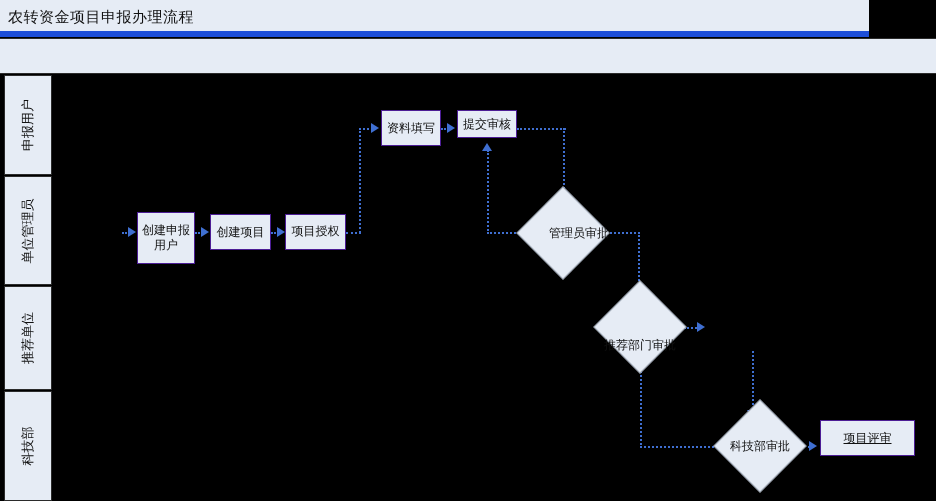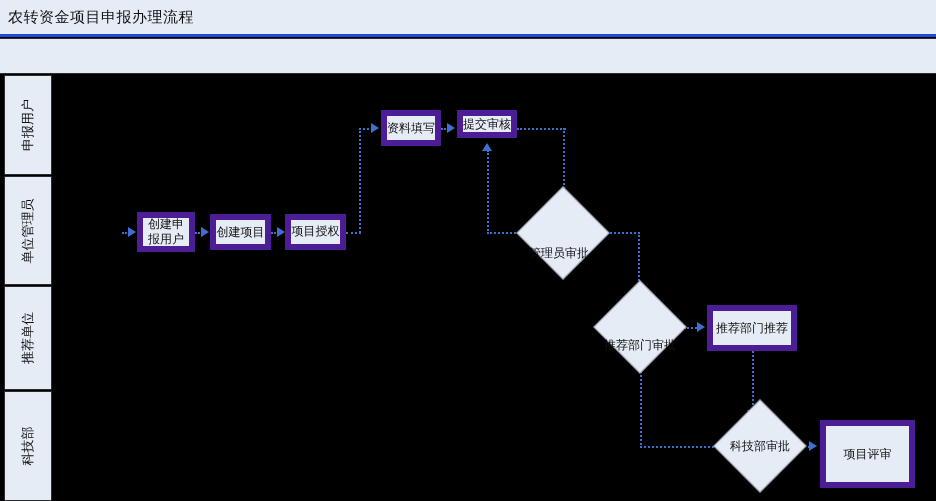--- a/index.html
+++ b/index.html
@@ -3,22 +3,22 @@
 <meta charset="utf-8">
 <style>
   html,body{margin:0;padding:0;background:#fff;}
   body{font-family:"DejaVu Sans","Liberation Sans",sans-serif;}
   #page{
     position:relative;width:936px;height:501px;overflow:hidden;
     background:#000;
   }
   
   .hdr-title{
-    position:absolute;left:0;top:0;width:936px;height:37px;
-    background:#e6ecf5;border-bottom:3px solid #1d4ed8;
+    position:absolute;left:0;top:0;width:869px;height:37px;
+    background:#e6ecf5;border-bottom:6px solid #1d4ed8;
     box-sizing:border-box;
   }
   .hdr-title span{
     position:absolute;left:8px;top:8px;
     font-size:15px;color:#111;letter-spacing:.5px;
     font-family:"DejaVu Sans","Liberation Sans",sans-serif;
   }
   .hdr-sub{
     position:absolute;left:0;top:38px;width:936px;height:36px;
     background:#e6ecf5;border-top:1px solid #2b2b2b;border-bottom:1px solid #2b2b2b;
@@ -38,21 +38,21 @@
     font-family:"DejaVu Sans","Liberation Sans",sans-serif;
   }
   
   .canvas{
     position:absolute;left:52px;top:75px;width:884px;height:426px;
     background:#000;
   }
   
   .node{
     position:absolute;box-sizing:border-box;
-    background:#e6ecf5;border:6px solid #4c1d95;
+    background:#e6ecf5;border:1px solid #4c1d95;
     display:flex;align-items:center;justify-content:center;
     text-align:center;line-height:1.25;
     font-size:12px;color:#111;
     font-family:"DejaVu Sans","Liberation Sans",sans-serif;
   }
   .dia{
     position:absolute;box-sizing:border-box;
     background:#e6ecf5;border:1px solid #9aa3b0;
     transform:rotate(45deg);
   }
@@ -138,56 +138,53 @@
   <div class="arr arr-d" style="left:747px;top:410px;"></div>
 
   <div class="lnk-h" style="left:640px;top:446px;width:78px;"></div>
   <div class="lnk-v" style="left:640px;top:360px;height:88px;"></div>
   <div class="arr arr-u" style="left:635px;top:353px;"></div>
 
   <div class="lnk-h" style="left:803px;top:446px;width:11px;"></div>
   <div class="arr arr-r" style="left:809px;top:441px;"></div>
 
 
-  <div class="node" style="left:137px;top:212px;width:58px;height:40px;">
+  <div class="node" style="left:137px;top:212px;width:58px;height:52px;">
     <span>创建申报用户</span>
   </div>
 
   <div class="node" style="left:210px;top:214px;width:61px;height:36px;align-items:center;">
     <span>创建项目</span>
   </div>
 
   <div class="node" style="left:285px;top:214px;width:61px;height:36px;font-family:Liberation Mono, monospace;">
     <span>项目授权</span>
   </div>
 
   <div class="node" style="left:381px;top:110px;width:60px;height:36px;">
     <span>资料填写</span>
   </div>
 
   <div class="node" style="left:457px;top:110px;width:60px;height:28px;font-family:Liberation Serif, serif;">
     <span>提交审核</span>
   </div>
 
   <div class="dia" style="left:530px;top:200px;width:66px;height:66px;"></div>
-  <div class="dia-lbl" style="left:514px;top:223px;width:90px;height:20px;margin-top:20px;">
+  <div class="dia-lbl" style="left:534px;top:223px;width:90px;height:20px;">
     <span>管理员审批</span>
   </div>
 
   <div class="dia" style="left:607px;top:294px;width:66px;height:66px;"></div>
   <div class="dia-lbl" style="left:593px;top:335px;width:94px;height:20px;">
     <span>推荐部门审批</span>
   </div>
 
-  <div class="node" style="left:707px;top:305px;width:90px;height:46px;">
-    <span>推荐部门推荐</span>
-  </div>
 
   <div class="dia" style="left:727px;top:413px;width:66px;height:66px;"></div>
   <div class="dia-lbl" style="left:716px;top:436px;width:88px;height:20px;">
     <span>科技部审批</span>
   </div>
 
-  <div class="node" style="left:820px;top:420px;width:95px;height:68px;">
+  <div class="node" style="left:820px;top:420px;width:95px;height:36px;text-decoration:underline;">
     <span>项目评审</span>
   </div>
 
 </div>
 
 </body></html>

